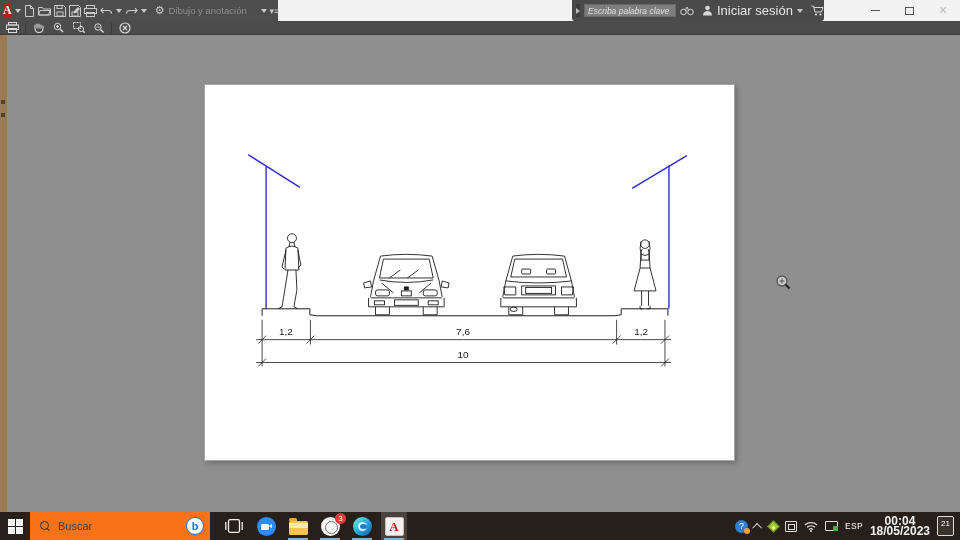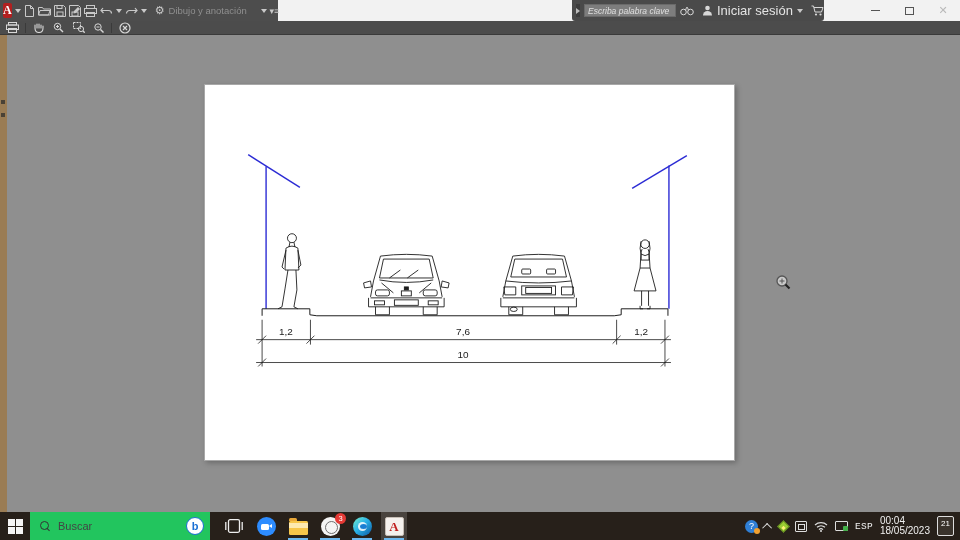--- a/index.html
+++ b/index.html
@@ -59,21 +59,21 @@
   #paper svg { display:block; }
   .dimtxt { font-family:"Liberation Sans",sans-serif; font-size:10px; fill:#1c1c1c; }
   #zoom-cursor { position:absolute; left:775px; top:239px; }
 
   
   #taskbar { position:absolute; left:0; top:512px; width:960px; height:28px; background:#27201a;
      display:flex; align-items:center; }
   #start { width:30px; height:28px; display:flex; align-items:center; justify-content:center; }
   .winlogo { display:grid; grid-template-columns:7px 7px; grid-template-rows:7px 7px; gap:1px; }
   .winlogo i { background:#f5f5f5; }
-  #tb-search { width:180px; height:28px; background:#22c55e; display:flex; align-items:center; gap:8px;
+  #tb-search { width:180px; height:28px; background:#f97316; display:flex; align-items:center; gap:8px;
      padding:0 10px; color:#444; font-size:11px; position:relative; }
   #tb-search .mag { width:10px; height:10px; position:relative; }
   #tb-search .mag::before { content:""; position:absolute; width:7px; height:7px; border:1.4px solid #333; border-radius:50%; }
   #tb-search .mag::after { content:""; position:absolute; width:4px; height:1.4px; background:#333; left:6px; top:8px; transform:rotate(45deg); }
   .bing { position:absolute; right:6px; top:5px; width:18px; height:18px; border-radius:50%;
      border:1.5px solid #1a6fd4; color:#1a6fd4; font-weight:bold; font-size:11px; text-align:center; line-height:16px;
      background:#fff; }
   .tb-gap { width:8px; }
   .tbapp { width:26px; height:28px; display:flex; align-items:center; justify-content:center; position:relative; margin:0 3px; }
   .tbapp.running::after { content:""; position:absolute; bottom:0; left:3px; right:3px; height:2px; background:#6cb8f0; }
@@ -100,21 +100,21 @@
      text-align:center; line-height:13px; position:relative; }
   .tray-help::after { content:""; position:absolute; right:-2px; bottom:-1px; width:6px; height:6px; border-radius:50%; background:#f0a030; }
   .chev { width:7px; height:7px; border-left:1.6px solid #ddd; border-top:1.6px solid #ddd; transform:rotate(45deg) translateY(2px); }
   .diamond { width:9px; height:9px; background:#9acd32; border:1px solid #5a7d1e; transform:rotate(45deg); position:relative; }
   .diamond::after { content:""; position:absolute; left:3px; top:3px; width:2.5px; height:2.5px; background:#fff176; }
   .traywin { width:12px; height:11px; border:1.3px solid #ddd; border-radius:1px; position:relative; }
   .traywin::after { content:""; position:absolute; left:2px; top:2px; width:5px; height:4px; border:1px solid #ddd; }
   .traymon { width:13px; height:10px; border:1.3px solid #ddd; border-radius:1px; position:relative; }
   .traymon::after { content:""; position:absolute; right:-1px; bottom:-1px; width:5px; height:5px; background:#43b049; border-radius:1px; }
   .lang { font-size:9.5px; letter-spacing:0.3px;font-family:Liberation Mono, monospace; }
-  .clock { text-align:left; font-size:10px; line-height:10px; }
+  .clock { text-align:center; font-size:12px; line-height:10px;font-weight:bold; }
   .notif { width:17px; height:20px; border:1.2px solid #ddd; border-radius:2px; font-size:8px;
      text-align:center; line-height:13px; color:#fff; position:relative; background:#3a332c; }
 </style>
 </head>
 <body>
 
 <div id="titlebar">
 
   <div id="qat">
     <div class="acad-logo">A</div>

